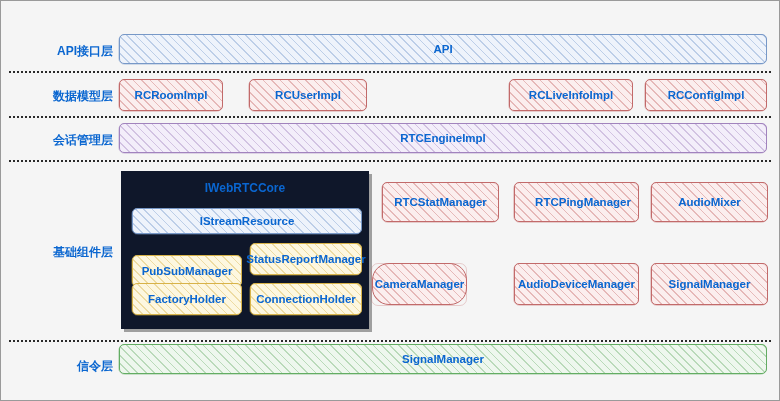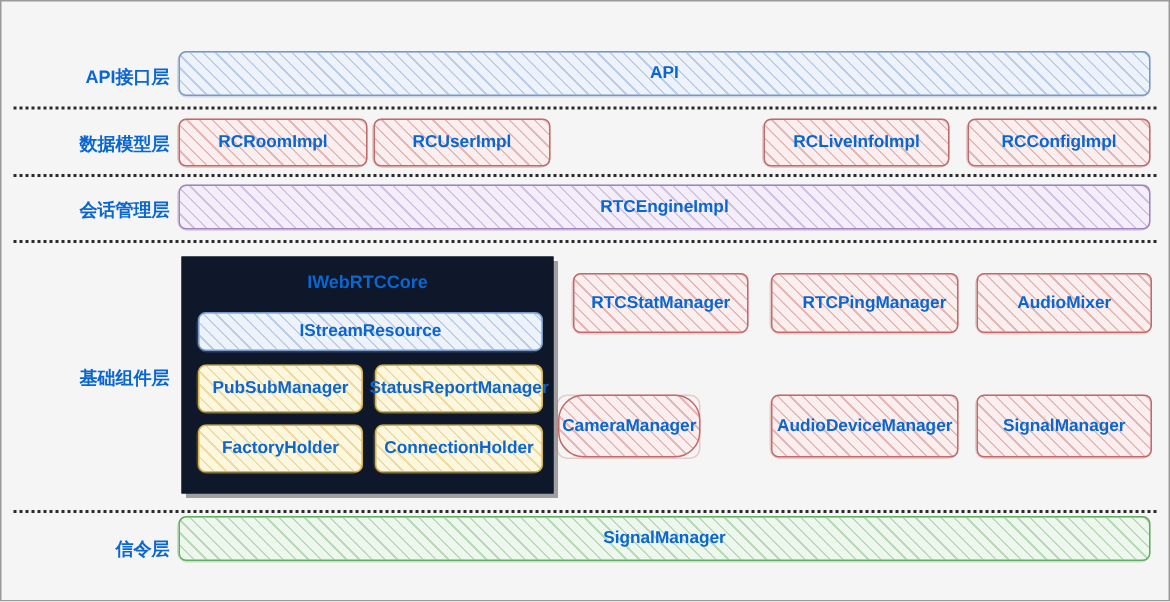--- a/index.html
+++ b/index.html
@@ -146,21 +146,21 @@
   <div class="layer-label" style="top:42px">API接口层</div>
   <div class="layer-label" style="top:87px">数据模型层</div>
   <div class="layer-label" style="top:131px">会话管理层</div>
   <div class="layer-label" style="top:243px">基础组件层</div>
   <div class="layer-label" style="top:357px">信令层</div>
 
   <div class="box blue" style="left:118px; top:33px; width:648px; height:30px;">
     <span class="lbl">API</span>
   </div>
 
-  <div class="box red" style="left:118px; top:78px; width:126px; height:32px;align-items:center;">
+  <div class="box red" style="left:118px; top:78px; width:104px; height:32px;align-items:center;">
     <span class="lbl">RCRoomImpl</span>
   </div>
   <div class="box red" style="left:248px; top:78px; width:118px; height:32px;">
     <span class="lbl">RCUserImpl</span>
   </div>
   <div class="box red" style="left:508px; top:78px; width:124px; height:32px;">
     <span class="lbl">RCLiveInfoImpl</span>
   </div>
   <div class="box red" style="left:644px; top:78px; width:122px; height:32px;">
     <span class="lbl">RCConfigImpl</span>
@@ -170,21 +170,21 @@
     <span class="lbl">RTCEngineImpl</span>
   </div>
 
   <div class="core-group" style="left:120px; top:170px; width:248px; height:158px;">
     <div class="core-title">IWebRTCCore</div>
 
     <div class="box blue" style="left:9px; top:35px; width:230px; height:26px;">
       <span class="lbl">IStreamResource</span>
     </div>
 
-    <div class="box yellow" style="left:9px; top:70px; width:110px; height:32px;">
+    <div class="box yellow" style="left:9px; top:82px; width:110px; height:32px;">
       <span class="lbl">PubSubManager</span>
     </div>
     <div class="box yellow" style="left:127px; top:70px; width:112px; height:32px;">
       <span class="lbl">StatusReportManager</span>
     </div>
     <div class="box yellow" style="left:9px; top:110px; width:110px; height:32px;">
       <span class="lbl">FactoryHolder</span>
     </div>
     <div class="box yellow" style="left:127px; top:110px; width:112px; height:32px;">
       <span class="lbl">ConnectionHolder</span>

